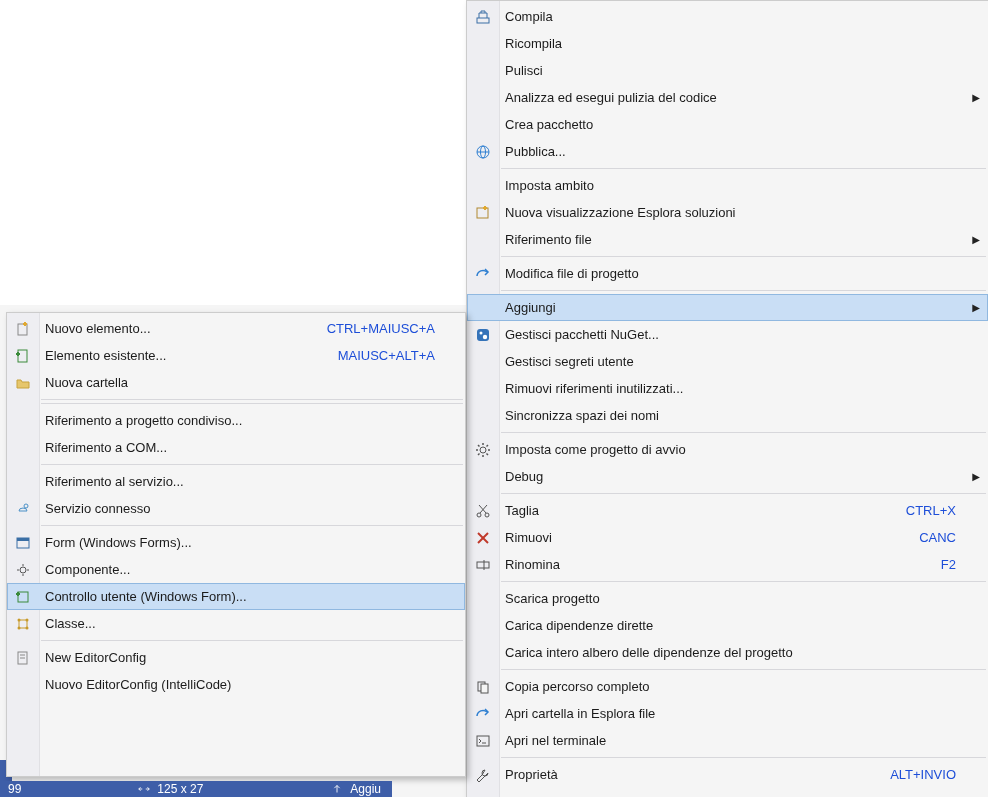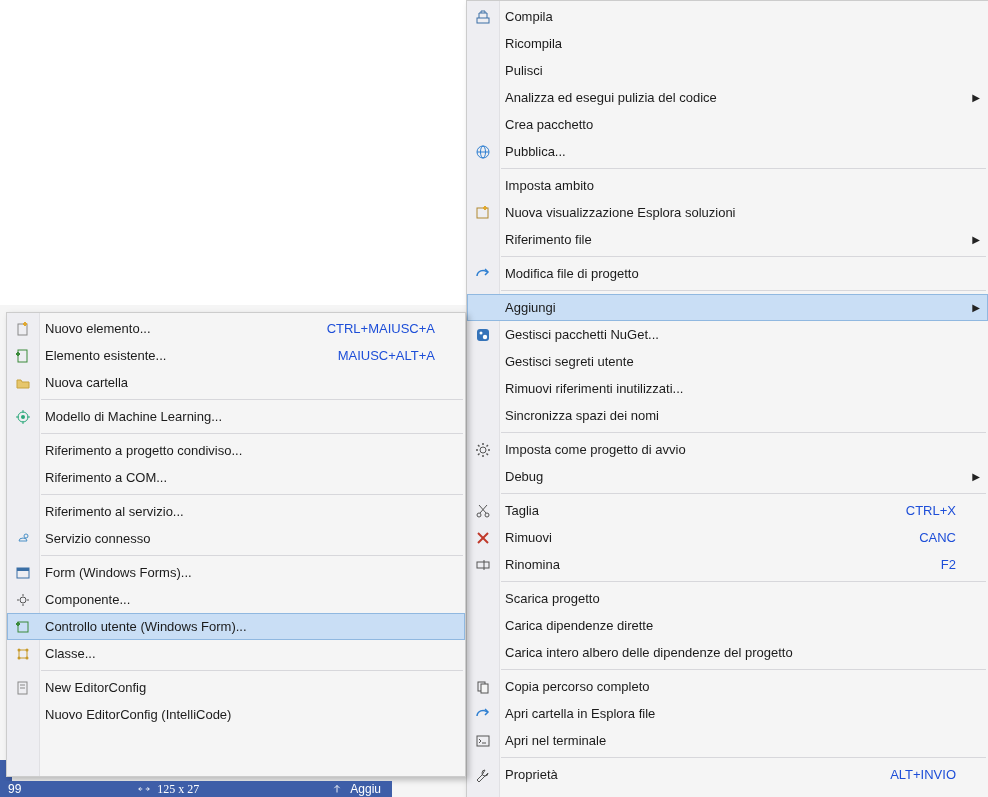--- a/index.html
+++ b/index.html
@@ -379,33 +379,20 @@
       <span class="icon">
         <svg viewBox="0 0 16 16">
             <path d="M2 5 L6 5 L7 7 L14 7 L14 13 L2 13 Z" fill="#e6c66c" stroke="#c7a23c"></path>
           </svg>
       </span>
       <span class="label">Nuova cartella</span>
     </div>
 
     <div class="sep"></div>
 
-    <div class="item">
-      <span class="icon">
-        <svg viewBox="0 0 16 16">
-            <circle cx="8" cy="8" r="5" fill="none" stroke="#2aa87a"></circle>
-            <circle cx="8" cy="8" r="2" fill="#2aa87a"></circle>
-            <line x1="8" y1="1" x2="8" y2="4" stroke="#2aa87a"></line>
-            <line x1="8" y1="12" x2="8" y2="15" stroke="#2aa87a"></line>
-            <line x1="1" y1="8" x2="4" y2="8" stroke="#2aa87a"></line>
-            <line x1="12" y1="8" x2="15" y2="8" stroke="#2aa87a"></line>
-          </svg>
-      </span>
-      <span class="label">Modello di Machine Learning...</span>
-    </div>
 
     <div class="sep"></div>
 
     <div class="item">
       <span class="label">Riferimento a progetto condiviso...</span>
     </div>
     <div class="item">
       <span class="label">Riferimento a COM...</span>
     </div>
 
@@ -488,21 +475,21 @@
       <span class="label">Nuovo EditorConfig (IntelliCode)</span>
     </div>
 
   </div>
 </div>
 
 <div class="statusbar">
   <div class="status-seg">
     <span>99</span>
   </div>
-  <div class="status-seg" style="margin-left:100px;font-family:Liberation Serif, serif;">
+  <div class="status-seg" style="margin-left:100px;">
     <svg width="14" height="14" viewBox="0 0 16 16">
         <path d="M2 8 L6 8 M4 6 L2 8 L4 10 M14 8 L10 8 M12 6 L14 8 L12 10" stroke="#fff" fill="none"></path>
       </svg>
     <span>125 x 27</span>
   </div>
   <div class="status-seg" style="margin-left:auto; padding-right:11px;">
     <svg width="14" height="14" viewBox="0 0 16 16">
         <path d="M8 12 L8 4 M5 7 L8 4 L11 7" stroke="#fff" fill="none"></path>
       </svg>
     <span>Aggiu</span>

